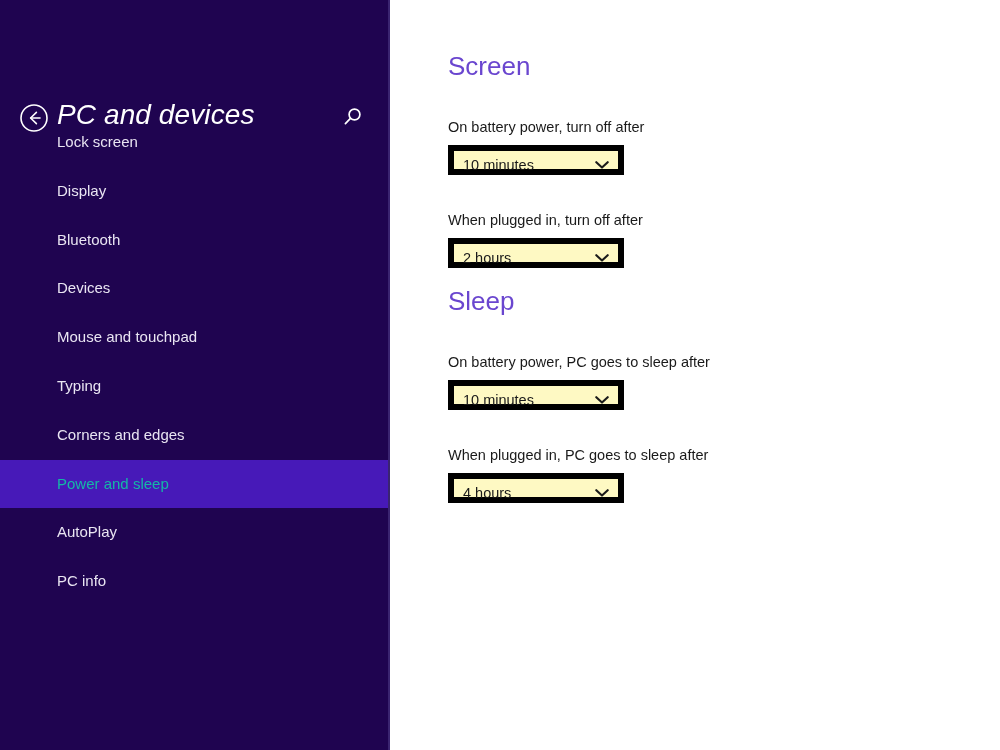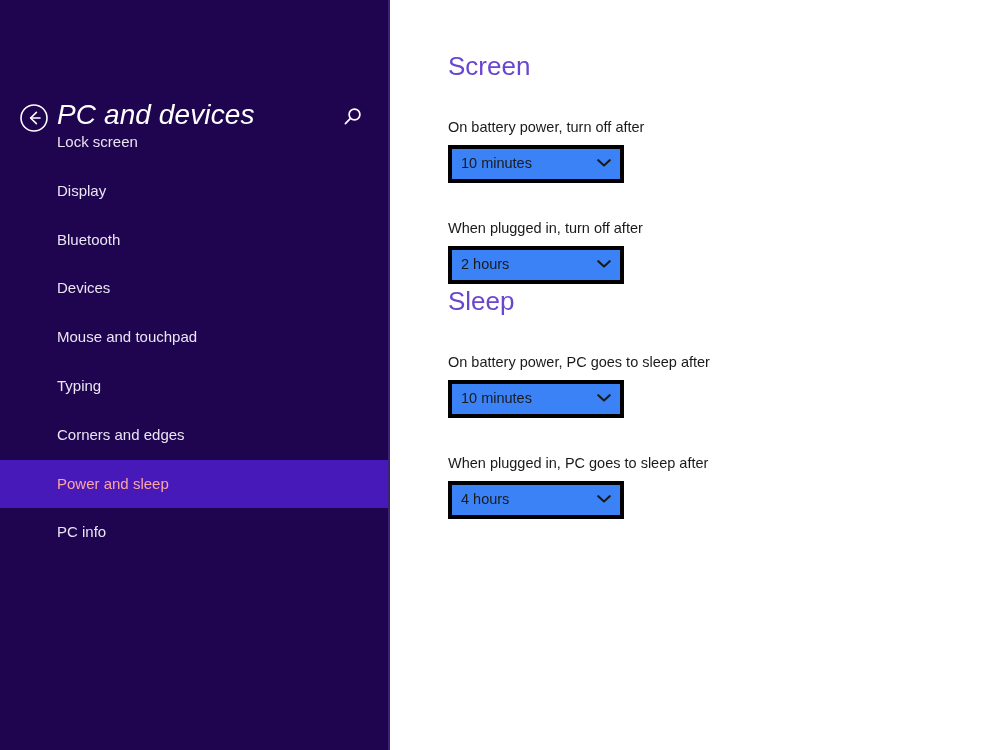--- a/index.html
+++ b/index.html
@@ -99,21 +99,21 @@
     line-height: 48.8px;
     font-size: 15px;
     font-weight: 400;
     color: #e9e5f2;
     white-space: nowrap;
   }
   .nav-item.selected {
     background: #4719b8;
   }
   .nav-item.selected .nav-label {
-    color: #fca5a5;
+    color: #14b8a6;
   }
 
   
   .content {
     position: relative;
     flex: 1 1 auto;
     height: 750px;
     background: #ffffff;
   }
   .section {
@@ -139,23 +139,23 @@
   .field-label {
     font-size: 14.5px;
     color: #1a1a1a;
     line-height: 19px;
     margin-bottom: 8px;
     white-space: nowrap;
   }
   .dropdown {
     position: relative;
     width: 176px;
-    height: 38px;
-    background: #3b82f6;
-    border: 4px solid #000000;
+    height: 30px;
+    background: #fef9c3;
+    border: 6px solid #000000;
     box-sizing: border-box;
     cursor: pointer;
   }
   .dropdown-value {
     position: absolute;
     left: 9px;
     top: 0;
     line-height: 28px;
     font-size: 14.5px;
     color: #1a1a1a;
@@ -217,20 +217,23 @@
       <li class="nav-item">
         <span class="nav-label">Typing</span>
       </li>
       <li class="nav-item">
         <span class="nav-label">Corners and edges</span>
       </li>
       <li class="nav-item selected">
         <span class="nav-label">Power and sleep</span>
       </li>
       <li class="nav-item">
+        <span class="nav-label">AutoPlay</span>
+      </li>
+      <li class="nav-item">
         <span class="nav-label">PC info</span>
       </li>
     </ul>
 
     <div class="sidebar-edge"></div>
   </div>
 
   <div class="content">
 
     <div class="section section-screen">

